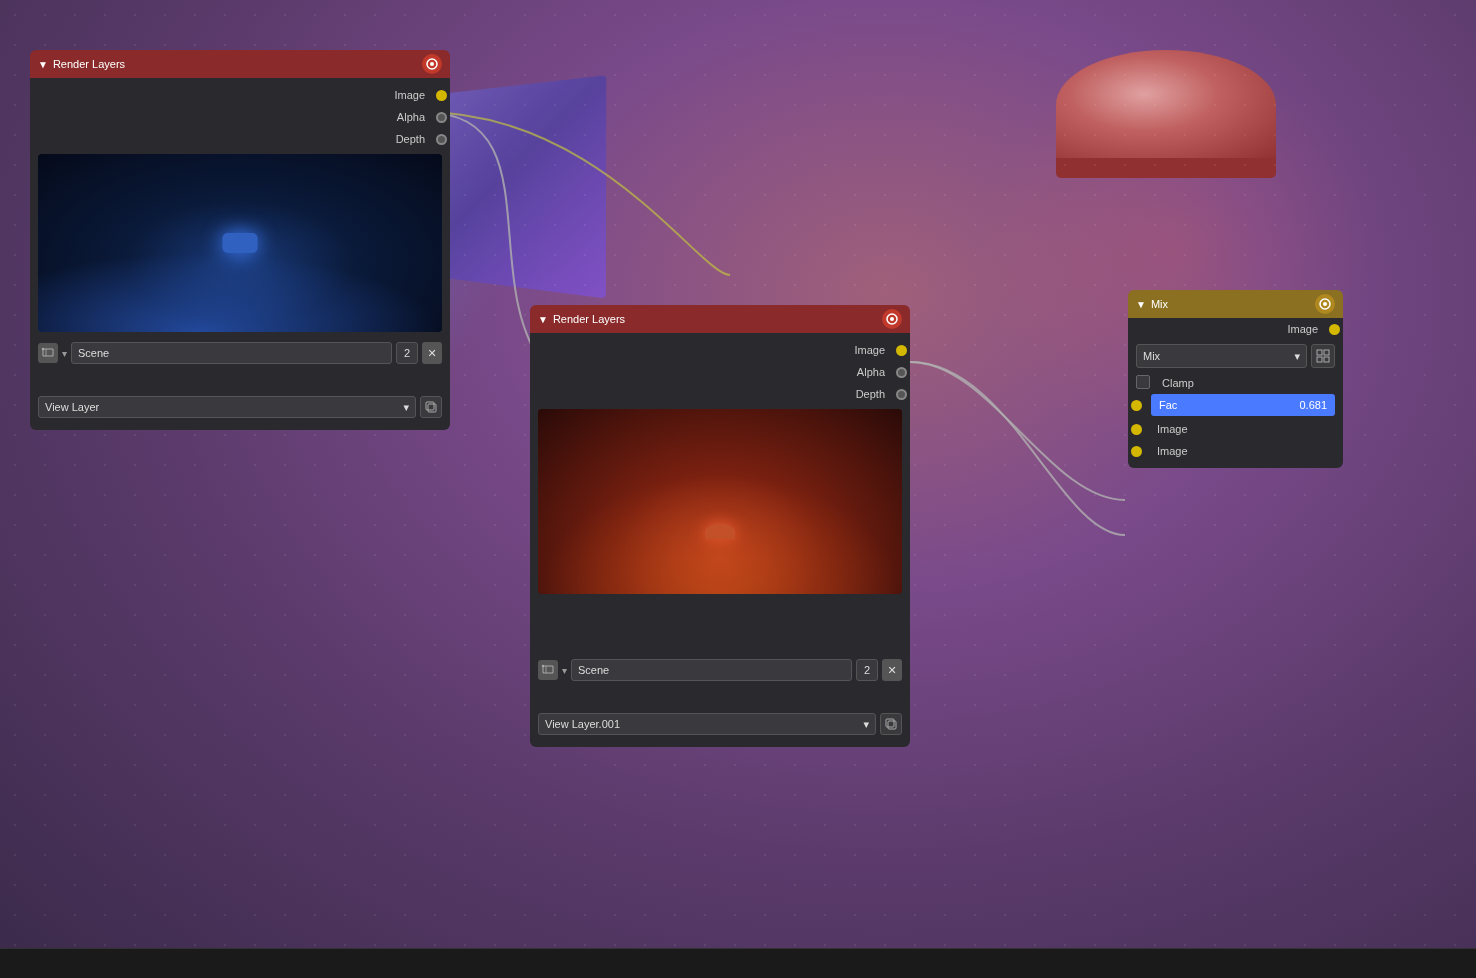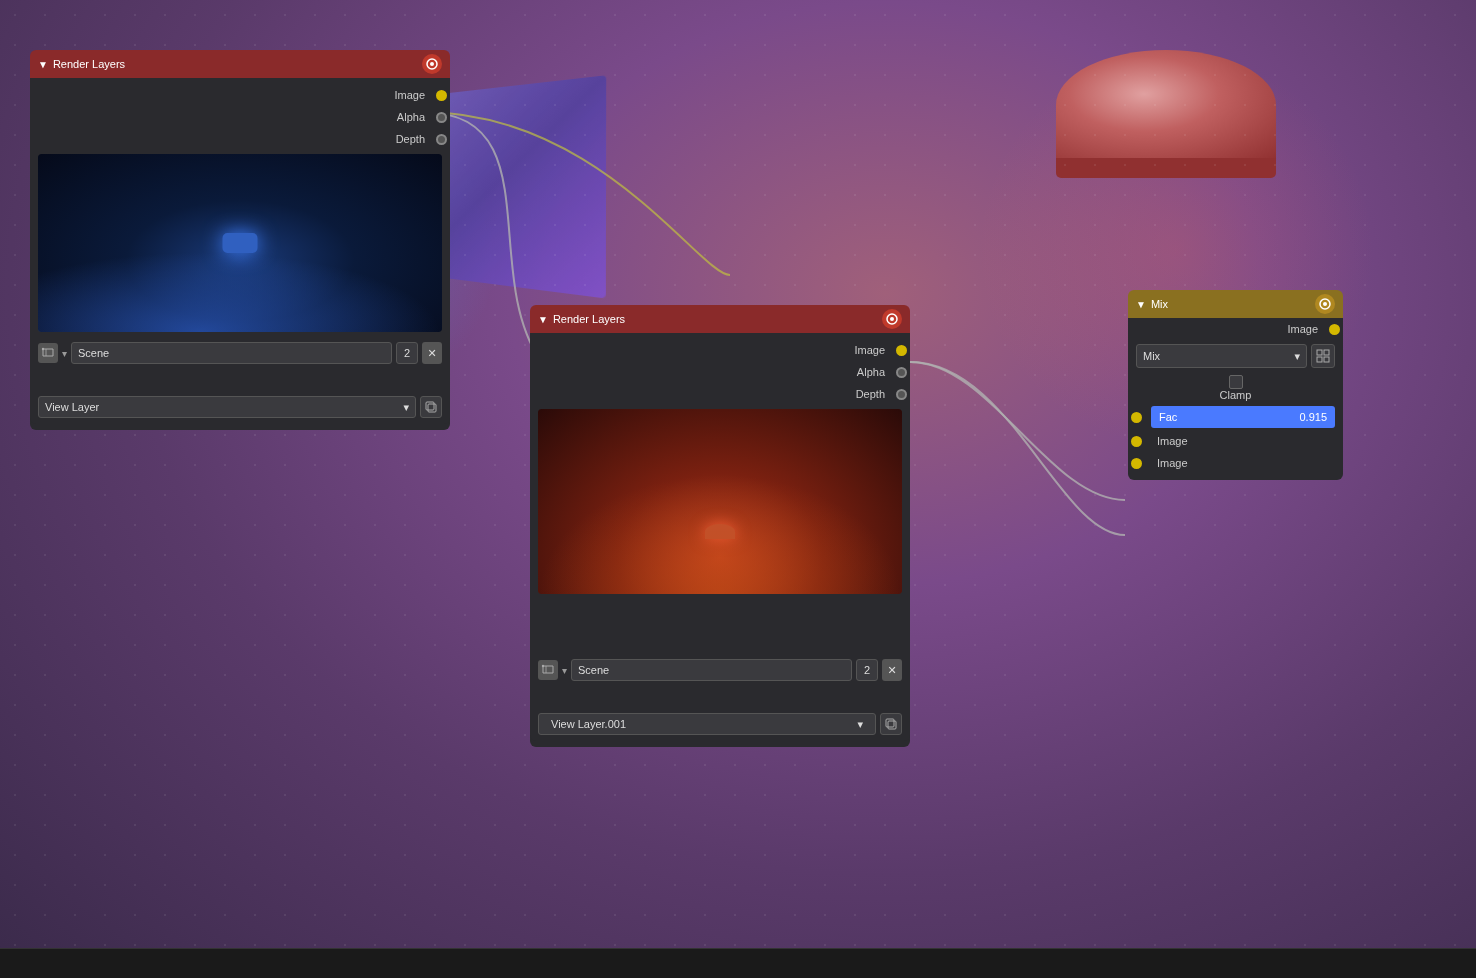--- a/index.html
+++ b/index.html
@@ -209,24 +209,23 @@
       border: 1px solid #555;
       border-radius: 3px;
       display: flex;
       align-items: center;
       justify-content: center;
       cursor: pointer;
     }
 
     .clamp-row {
       display: flex;
-      align-items: center;
+      align-items: flex-end;
       padding: 3px 8px;
-      gap: 0;
-      flex-direction: column;
+      gap: 6px;
     }
 
     .checkbox {
       width: 14px;
       height: 14px;
       background: #3a3a3e;
       border: 1px solid #666;
       border-radius: 2px;
     }
 
@@ -483,21 +482,21 @@
             <path d="M5 3 L5 10" stroke="#aaa" stroke-width="0.8"></path>
             <circle cx="2" cy="3" r="1.2" fill="#aaa"></circle>
           </svg>
         </div>
         <span style="color:#999;font-size:10px;cursor:pointer;">▾</span>
         <div style="flex:1;background:#3a3a3e;border:1px solid #555;border-radius:3px;color:#ddd;font-size:11px;padding:2px 6px;height:22px;display:flex;align-items:center;">Scene</div>
         <div class="num-badge">2</div>
         <button class="close-btn">✕</button>
       </div>
       <div class="view-layer-row">
-        <div style="flex:1;background:#3a3a3e;border:1px solid #555;border-radius:3px;color:#ddd;font-size:11px;padding:2px 12px;height:22px;display:flex;align-items:center;justify-content:space-between;">
+        <div style="flex:1;background:#3a3a3e;border:1px solid #555;border-radius:3px;color:#ddd;font-size:11px;padding:2px 6px;height:22px;display:flex;align-items:center;justify-content:space-between;">
           <span>View Layer.001</span>
           <span>▾</span>
         </div>
         <div class="copy-btn">
           <svg width="12" height="12" viewBox="0 0 12 12">
             <rect x="3" y="3" width="8" height="8" rx="1" fill="none" stroke="#aaa" stroke-width="1"></rect>
             <rect x="1" y="1" width="8" height="8" rx="1" fill="none" stroke="#aaa" stroke-width="1"></rect>
           </svg>
         </div>
       </div>
@@ -542,21 +541,21 @@
 
     <div class="clamp-row">
       <div class="checkbox"></div>
       <span class="socket-label">Clamp</span>
     </div>
 
     <div style="display:flex;align-items:center;padding:3px 8px;gap:4px;height:26px;">
       <div class="socket yellow" style="position:relative;left:-5px;flex-shrink:0;"></div>
       <div style="background:#4a7aff;border-radius:3px;color:#fff;font-size:11px;padding:2px 8px;flex:1;display:flex;align-items:center;justify-content:space-between;height:22px;">
         <span>Fac</span>
-        <span>0.915</span>
+        <span>0.681</span>
       </div>
     </div>
 
     <div style="display:flex;align-items:center;padding:3px 8px;gap:4px;height:22px;">
       <div class="socket yellow" style="position:relative;left:-5px;flex-shrink:0;"></div>
       <span class="socket-label">Image</span>
     </div>
 
     <div style="display:flex;align-items:center;padding:3px 8px;gap:4px;height:22px;">
       <div class="socket yellow" style="position:relative;left:-5px;flex-shrink:0;"></div>

